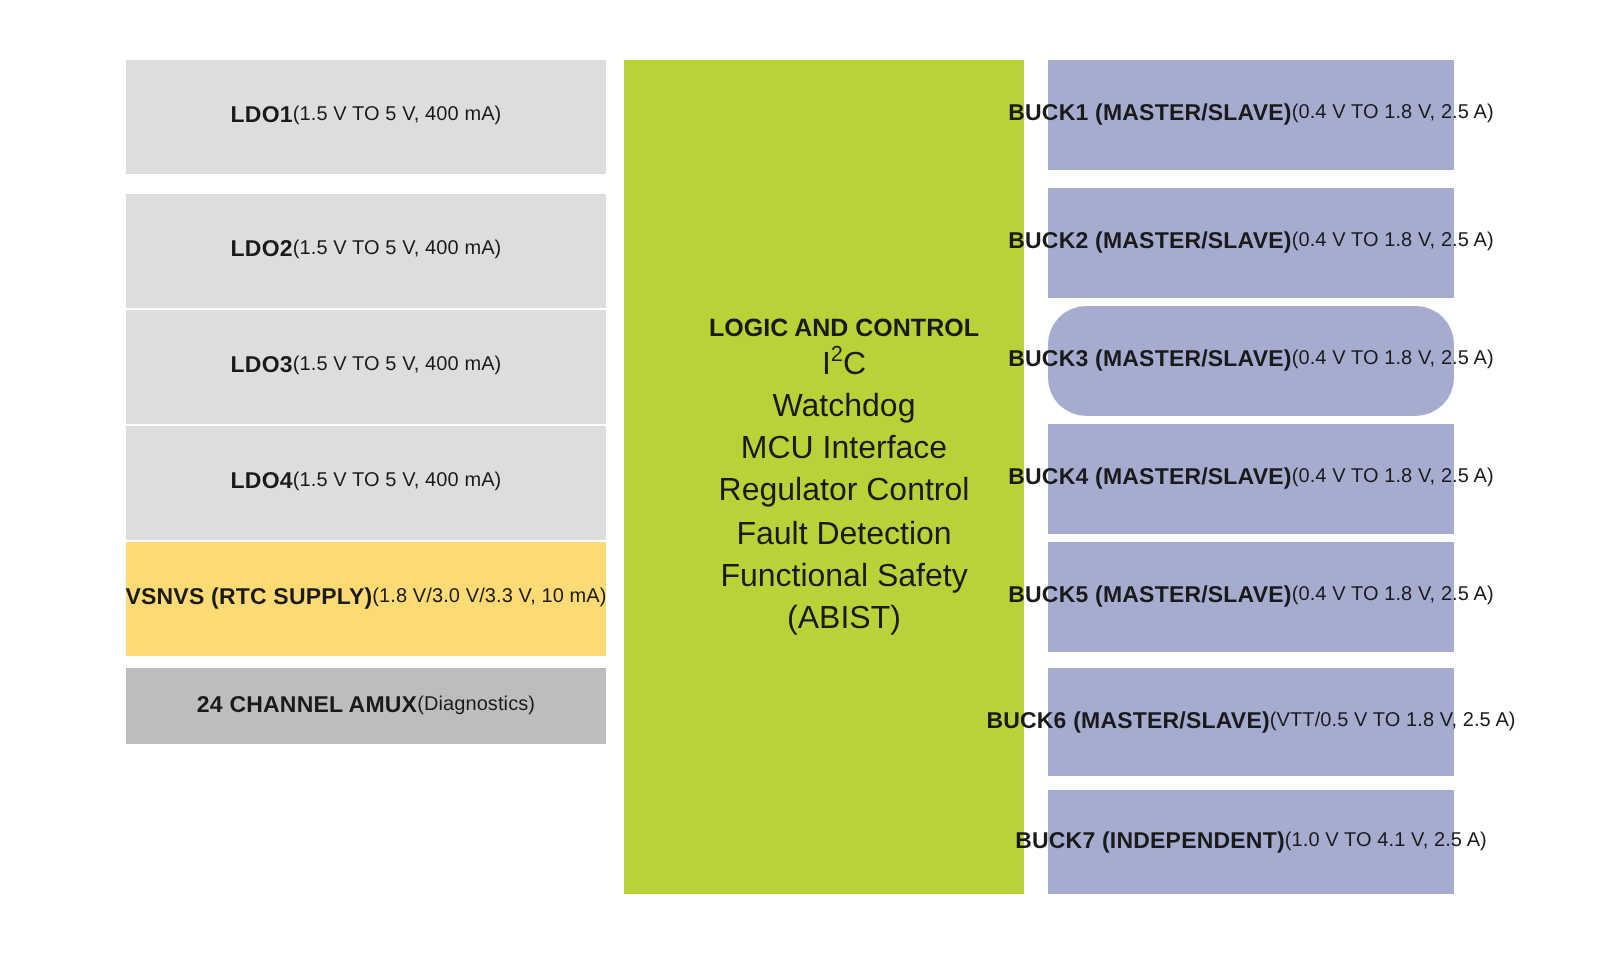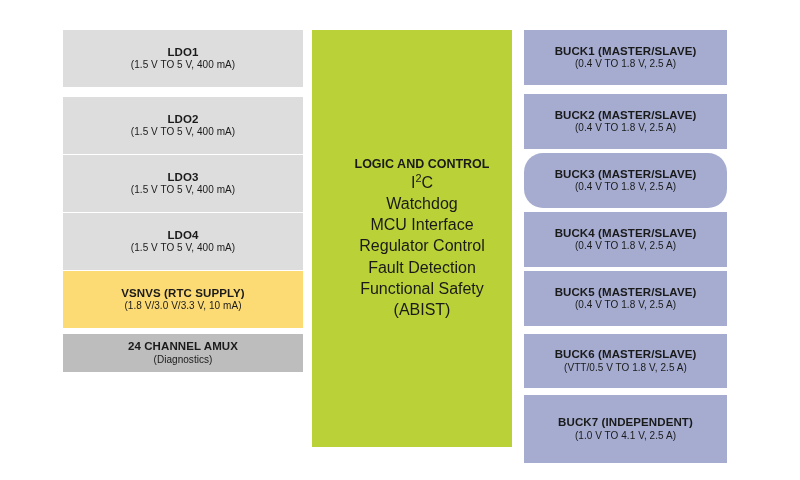--- a/index.html
+++ b/index.html
@@ -19,21 +19,21 @@
     width: 800px;
     height: 480px;
     background: #ffffff;
   }
 
   
   .block {
     position: absolute;
     box-sizing: border-box;
     display: flex;
-    flex-direction: column;
+    flex-direction: row;
     align-items: center;
     justify-content: center;
     text-align: center;
     line-height: 1.26;
   }
   .block .b-title {
     font-size: 11.5px;
     font-weight: bold;
     letter-spacing: 0.1px;
     white-space: nowrap;
@@ -159,18 +159,18 @@
   <div class="block col-right buck" style="top:271px;height:55px;">
     <span class="b-title">BUCK5 (MASTER/SLAVE)</span>
     <span class="b-sub">(0.4 V TO 1.8 V, 2.5 A)</span>
   </div>
 
   <div class="block col-right buck" style="top:334px;height:54px;">
     <span class="b-title">BUCK6 (MASTER/SLAVE)</span>
     <span class="b-sub">(VTT/0.5 V TO 1.8 V, 2.5 A)</span>
   </div>
 
-  <div class="block col-right buck" style="top:395px;height:68px;">
+  <div class="block col-right buck" style="top:395px;height:52px;">
     <span class="b-title">BUCK7 (INDEPENDENT)</span>
     <span class="b-sub">(1.0 V TO 4.1 V, 2.5 A)</span>
   </div>
 
 </div>
 
 </body></html>

